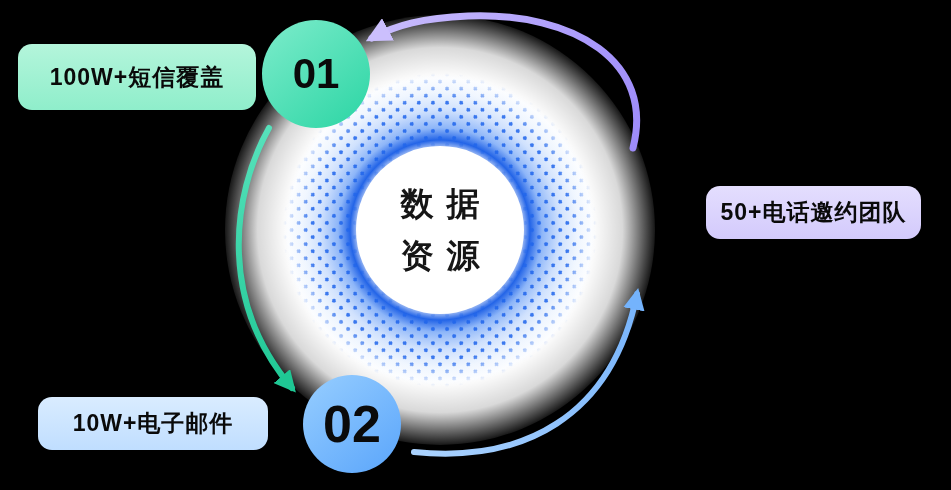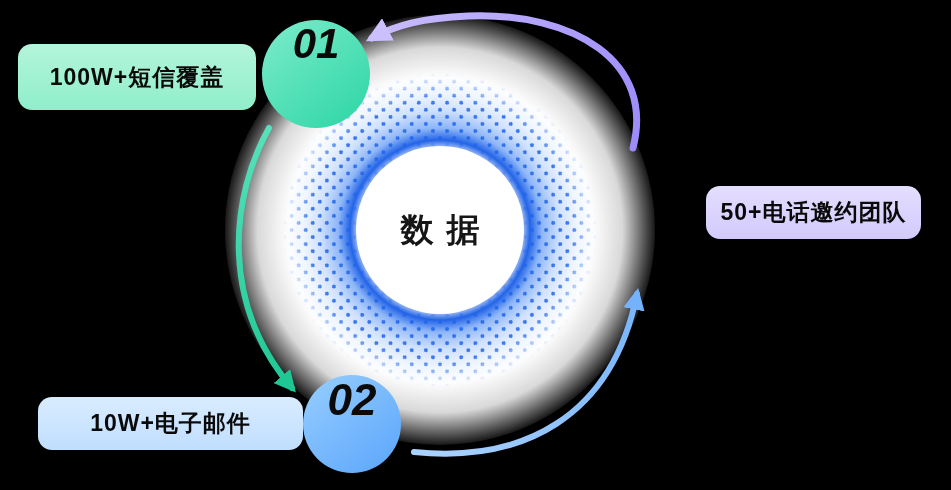--- a/index.html
+++ b/index.html
@@ -43,54 +43,55 @@
     display:flex; flex-direction:column; align-items:center; gap:14px;
     font-size:33px; font-weight:900; color:#161616;
     letter-spacing:13px; line-height:1.15;
   }
   .center-text span { margin-right:-13px; white-space:nowrap; }
 
   .arrows { position:absolute; left:0; top:0; width:951px; height:490px; pointer-events:none; }
 
   .node {
     position:absolute; border-radius:50%;
-    display:flex; justify-content:center;
-    font-style:italic; font-weight:800; color:#0a0a0a;
+    display:flex; align-items:center; justify-content:center;
+    font-weight:800; color:#0a0a0a;
   }
   .node1 { left:262px; top:20px;  width:108px; height:108px; font-size:42px;
            background:linear-gradient(140deg,#7deccb 0%,#2bd5a4 100%); }
-  .node2 { left:303px; top:375px; width:98px;  height:98px;  font-size:44px;
+  .node2 { left:303px; top:375px; width:98px;  height:98px;  font-size:52px;
            background:linear-gradient(140deg,#97ceff 0%,#5aa5fb 100%); }
   .node3 { left:603px; top:167px; width:90px;  height:90px;  font-size:36px;
            background:linear-gradient(140deg,#b2a6fc 0%,#8172f7 100%); }
 
   .pill {
     position:absolute; display:flex; align-items:center; justify-content:center;
     font-weight:700; font-size:23px; color:#0a0a0a;
     border-radius:14px; letter-spacing:1px; white-space:nowrap;
   }
   .pill1 { left:18px;  top:44px;  width:238px; height:66px;
            background:linear-gradient(180deg,#b4f5db 0%,#8feecb 100%); }
-  .pill2 { left:38px;  top:397px; width:265px; height:53px;
+  .pill2 { left:38px;  top:397px; width:230px; height:53px;
            background:linear-gradient(180deg,#d9ecff 0%,#c0deff 100%); }
   .pill3 { left:706px; top:186px; width:215px; height:53px;
            background:linear-gradient(180deg,#e4defe 0%,#d3cafc 100%); }
 </style>
 </head>
 <body>
 
 <div class="stage">
 
   <div class="glow"></div>
   <div class="ring-base ring-solid"></div>
   <div class="ring-base ring-dots"></div>
 
   <div class="inner-circle">
     <div class="center-text">
       <span>数据</span>
+      <span>资源</span>
     </div>
   </div>
 
   <svg class="arrows" viewBox="0 0 951 490" xmlns="http://www.w3.org/2000/svg">
     <defs>
       <linearGradient id="gpurple" gradientUnits="userSpaceOnUse" x1="640" y1="140" x2="375" y2="30">
         <stop offset="0" stop-color="#9d8bfa"></stop>
           <stop offset="1" stop-color="#c9bcfd"></stop>
       </linearGradient>
       <linearGradient id="gteal" gradientUnits="userSpaceOnUse" x1="269" y1="130" x2="292" y2="388">

